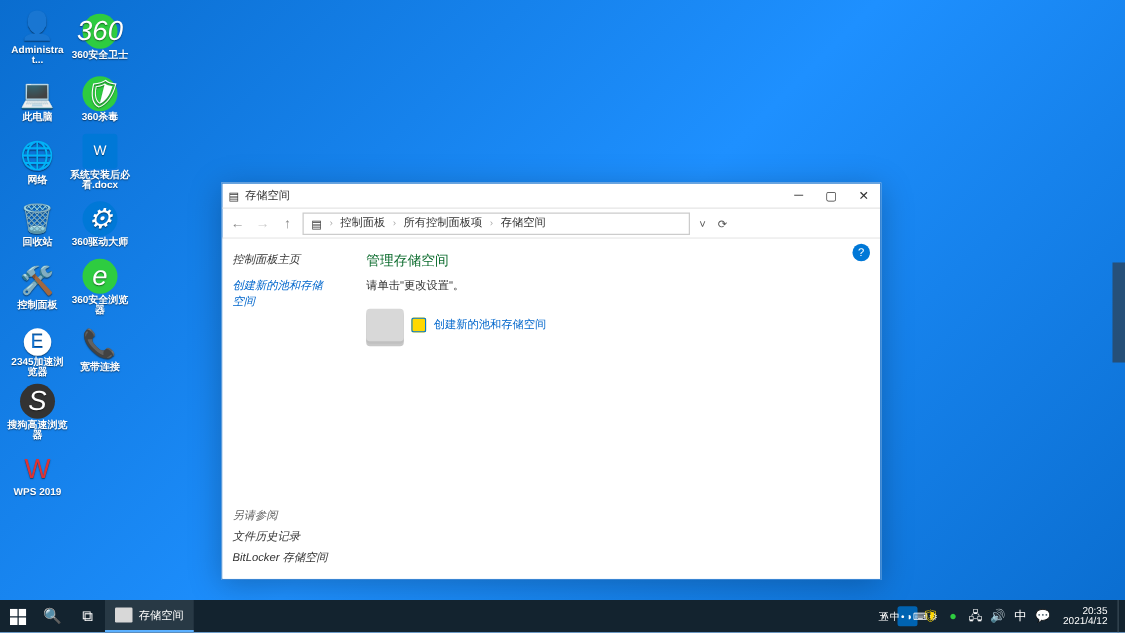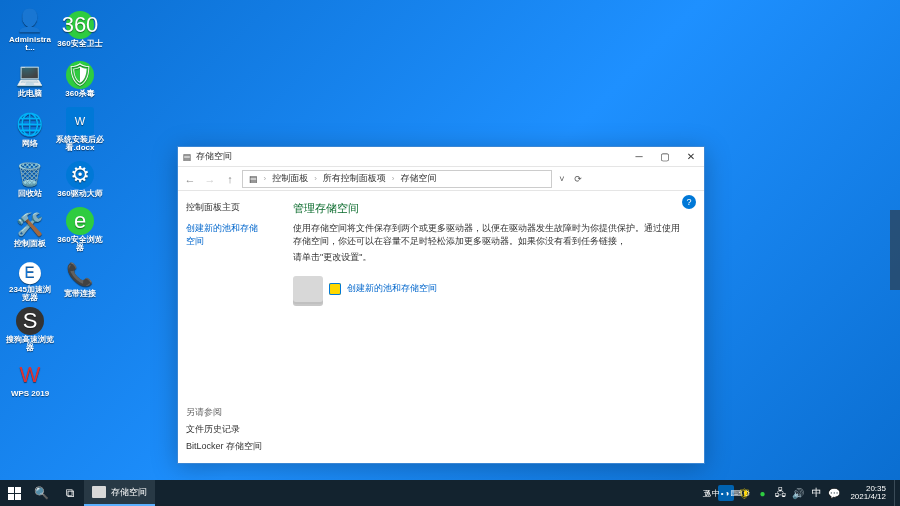--- a/index.html
+++ b/index.html
@@ -11,21 +11,21 @@
 }
 
 .desktop { position: absolute; top: 5px; left: 5px; display: flex; gap: 0; }
 .desktop-col { display: flex; flex-direction: column; gap: 2px; }
 .di { width: 50px; height: 48px; display: flex; flex-direction: column; align-items: center;
       justify-content: center; color: #fff; font-size: 8px; text-align: center; cursor: pointer;
       text-shadow: 0 1px 1px rgba(0,0,0,.5); }
 .di .ico { width: 28px; height: 28px; display: flex; align-items: center; justify-content: center;
            font-size: 22px; margin-bottom: 1px; }
 .di .lbl { line-height: 1; word-break: break-all; max-width: 48px; font-weight: bold; }
-.oval { border-radius: 50%; width: 26px; height: 26px; }
+.oval { border-radius: 50%; width: 26px; height: 26px; font-style: italic; }
 .green { background: #2ecc40; }
 .blue { background: #0078d7; }
 .dark { background: #333; }
 
 
 .win { position: absolute; left: 177px; top: 146px; width: 528px; height: 318px;
        background: #fff; border: 1px solid #3a86d4; display: flex; flex-direction: column;
        box-shadow: 0 4px 24px rgba(0,0,0,.25); }
 .titlebar { height: 20px; display: flex; align-items: center; border-bottom: 1px solid #e5e5e5;
             font-size: 9px; color: #333; }
@@ -40,21 +40,21 @@
           color: #888; font-size: 11px; }
 .bcbox { display: flex; align-items: center; gap: 6px; border: 1px solid #ccc; height: 18px;
          padding: 0 6px; width: 310px; }
 .bcbox .sep { color: #aaa; font-size: 8px; }
 .dd { width: 12px; text-align: center; color: #555; }
 .refresh { width: 12px; text-align: center; color: #555; }
 .searchbox { flex: 1; border: 1px solid #ccc; height: 18px; padding: 0 4px; color: #999;
              font-size: 9px; display: flex; align-items: center; }
 .body { flex: 1; display: flex; background: #fff; }
 .side { width: 95px; padding: 10px 8px; font-size: 9px; color: #333; display: flex;
-        flex-direction: column; gap: 8px; }
+        flex-direction: column; gap: 8px; font-style: italic; }
 .side .lnk { color: #0066cc; cursor: pointer; }
 .side .homelnk { color: #333; }
 .side .spacer { flex: 1; }
 .side .footer { font-size: 9px; display: flex; flex-direction: column; gap: 4px; }
 .main { flex: 1; padding: 10px 20px; font-size: 9px; color: #333; }
 .main .h { color: #0b6b2d; font-size: 11px; margin-bottom: 6px; }
 .main .desc { color: #333; line-height: 1.4; margin-bottom: 4px; }
 .createrow { display: flex; align-items: center; gap: 6px; margin-top: 12px; }
 .hddicon { width: 30px; height: 26px; background: #d8d8d8; border-radius: 3px; position: relative;
            box-shadow: 0 2px 0 #c0c0c0, 0 4px 0 #c8c8c8; }
@@ -187,21 +187,20 @@
       <div class="lnk">创建新的池和存储空间</div>
       <div class="spacer"></div>
       <div class="footer">
         <div style="color:#666">另请参阅</div>
         <div class="lnk" style="color:#333">文件历史记录</div>
         <div class="lnk" style="color:#333">BitLocker 存储空间</div>
       </div>
     </div>
     <div class="main">
       <div class="h">管理存储空间</div>
-      <div class="desc">使用存储空间将文件保存到两个或更多驱动器，以便在驱动器发生故障时为你提供保护。通过使用存储空间，你还可以在容量不足时轻松添加更多驱动器。如果你没有看到任务链接，</div>
       <div class="desc">请单击"更改设置"。</div>
       <div class="createrow">
         <div class="hddicon"></div>
         <div class="shield"></div>
         <div class="createlnk">创建新的池和存储空间</div>
       </div>
     </div>
   </div>
 </div>
 

